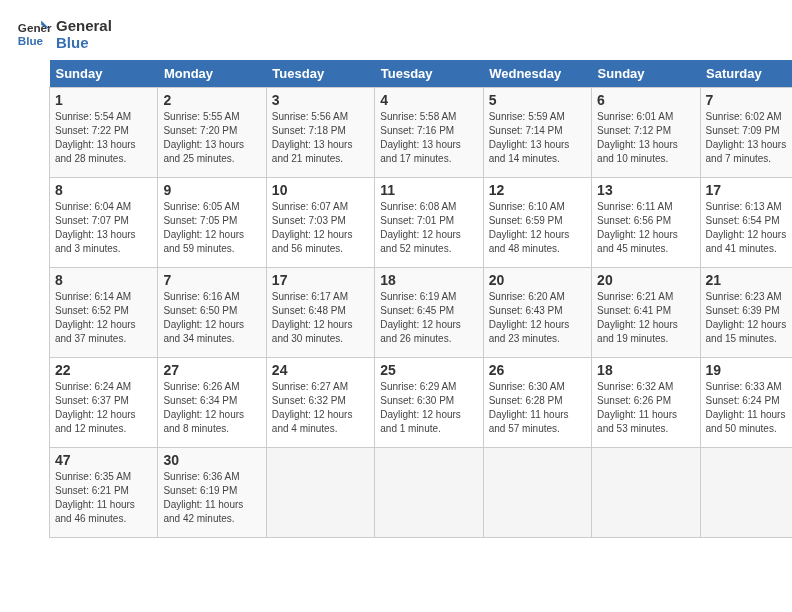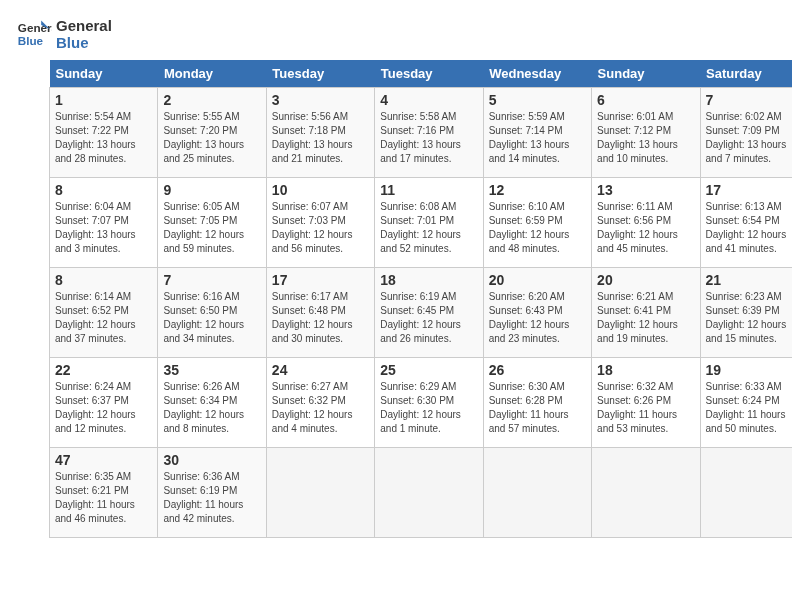--- a/index.html
+++ b/index.html
@@ -203,21 +203,21 @@
           <span class="day-num">21</span>
           <div class="day-info">Sunrise: 6:23 AM<br>Sunset: 6:39 PM<br>Daylight: 12 hours and 15 minutes.</div>
         </td>
       </tr>
       <tr>
         <td>
           <span class="day-num">22</span>
           <div class="day-info">Sunrise: 6:24 AM<br>Sunset: 6:37 PM<br>Daylight: 12 hours and 12 minutes.</div>
         </td>
         <td>
-          <span class="day-num">35</span>
+          <span class="day-num">27</span>
           <div class="day-info">Sunrise: 6:26 AM<br>Sunset: 6:34 PM<br>Daylight: 12 hours and 8 minutes.</div>
         </td>
         <td>
           <span class="day-num">24</span>
           <div class="day-info">Sunrise: 6:27 AM<br>Sunset: 6:32 PM<br>Daylight: 12 hours and 4 minutes.</div>
         </td>
         <td>
           <span class="day-num">25</span>
           <div class="day-info">Sunrise: 6:29 AM<br>Sunset: 6:30 PM<br>Daylight: 12 hours and 1 minute.</div>
         </td>

